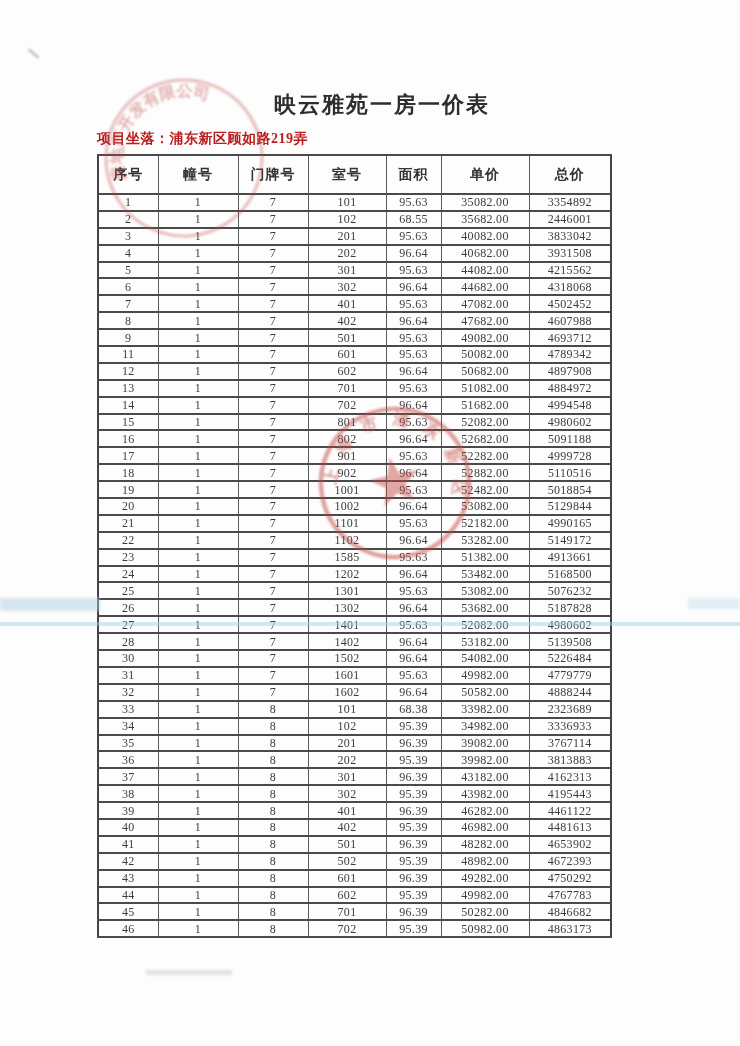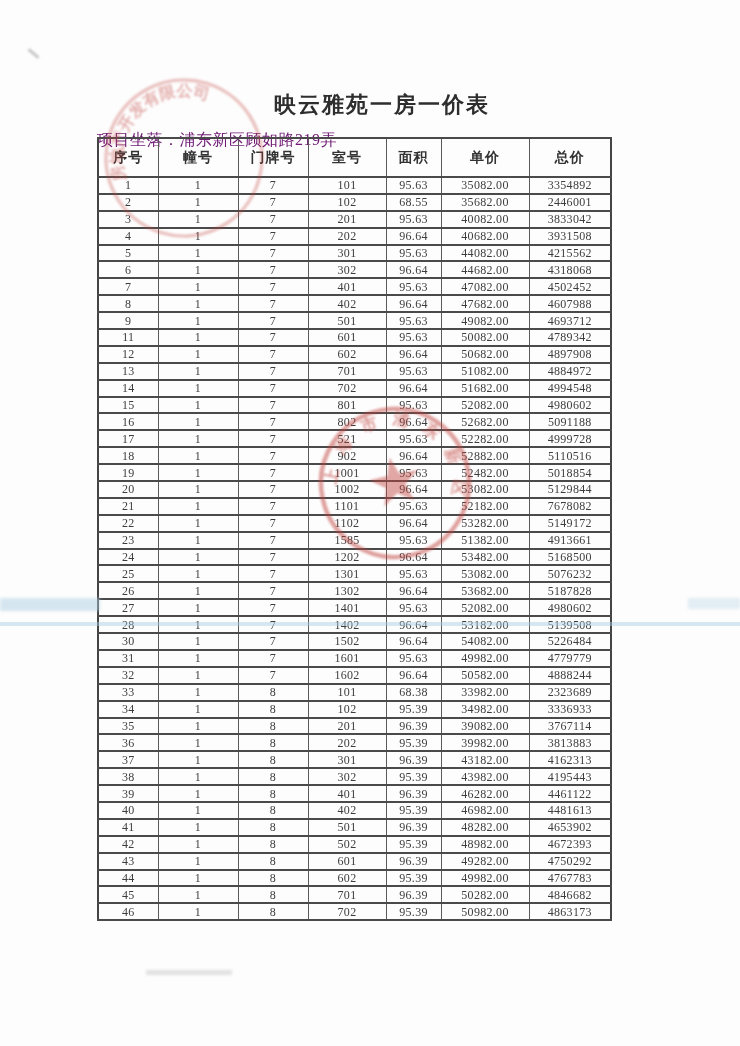--- a/index.html
+++ b/index.html
@@ -9,24 +9,24 @@
     font-family:"Liberation Serif","DejaVu Serif",serif;
     color:#383838;
   }
   .title{
     position:absolute;top:78px;left:0;width:740px;
     text-align:center;font-size:22px;font-weight:bold;
     letter-spacing:2px;color:#2e2e2e;margin:12px;
   }
   .location{
     position:absolute;top:130px;left:97px;
-    font-size:16px;font-weight:normal;color:#701a75;letter-spacing:.5px;
+    font-size:14px;font-weight:bold;color:#b91c1c;letter-spacing:.5px;
   }
   table.price{
-    position:absolute;top:137px;left:97px;width:513px;
+    position:absolute;top:154px;left:97px;width:513px;
     border-collapse:collapse;table-layout:fixed;
     background:transparent;
   }
   table.price th{
     height:35px;font-size:14px;font-weight:bold;color:#333;
     letter-spacing:1px;
   }
   table.price td{
     height:14.9px;font-size:12px;color:#3d3d3d;
     padding:0;line-height:1;letter-spacing:.3px;
@@ -218,21 +218,21 @@
       <td>7</td>
       <td>802</td>
       <td>96.64</td>
       <td>52682.00</td>
       <td>5091188</td>
     </tr>
         <tr>
       <td>17</td>
       <td>1</td>
       <td>7</td>
-      <td>521</td>
+      <td>901</td>
       <td>95.63</td>
       <td>52282.00</td>
       <td>4999728</td>
     </tr>
         <tr>
       <td>18</td>
       <td>1</td>
       <td>7</td>
       <td>902</td>
       <td>96.64</td>
@@ -257,21 +257,21 @@
       <td>53082.00</td>
       <td>5129844</td>
     </tr>
         <tr>
       <td>21</td>
       <td>1</td>
       <td>7</td>
       <td>1101</td>
       <td>95.63</td>
       <td>52182.00</td>
-      <td>7678082</td>
+      <td>4990165</td>
     </tr>
         <tr>
       <td>22</td>
       <td>1</td>
       <td>7</td>
       <td>1102</td>
       <td>96.64</td>
       <td>53282.00</td>
       <td>5149172</td>
     </tr>

